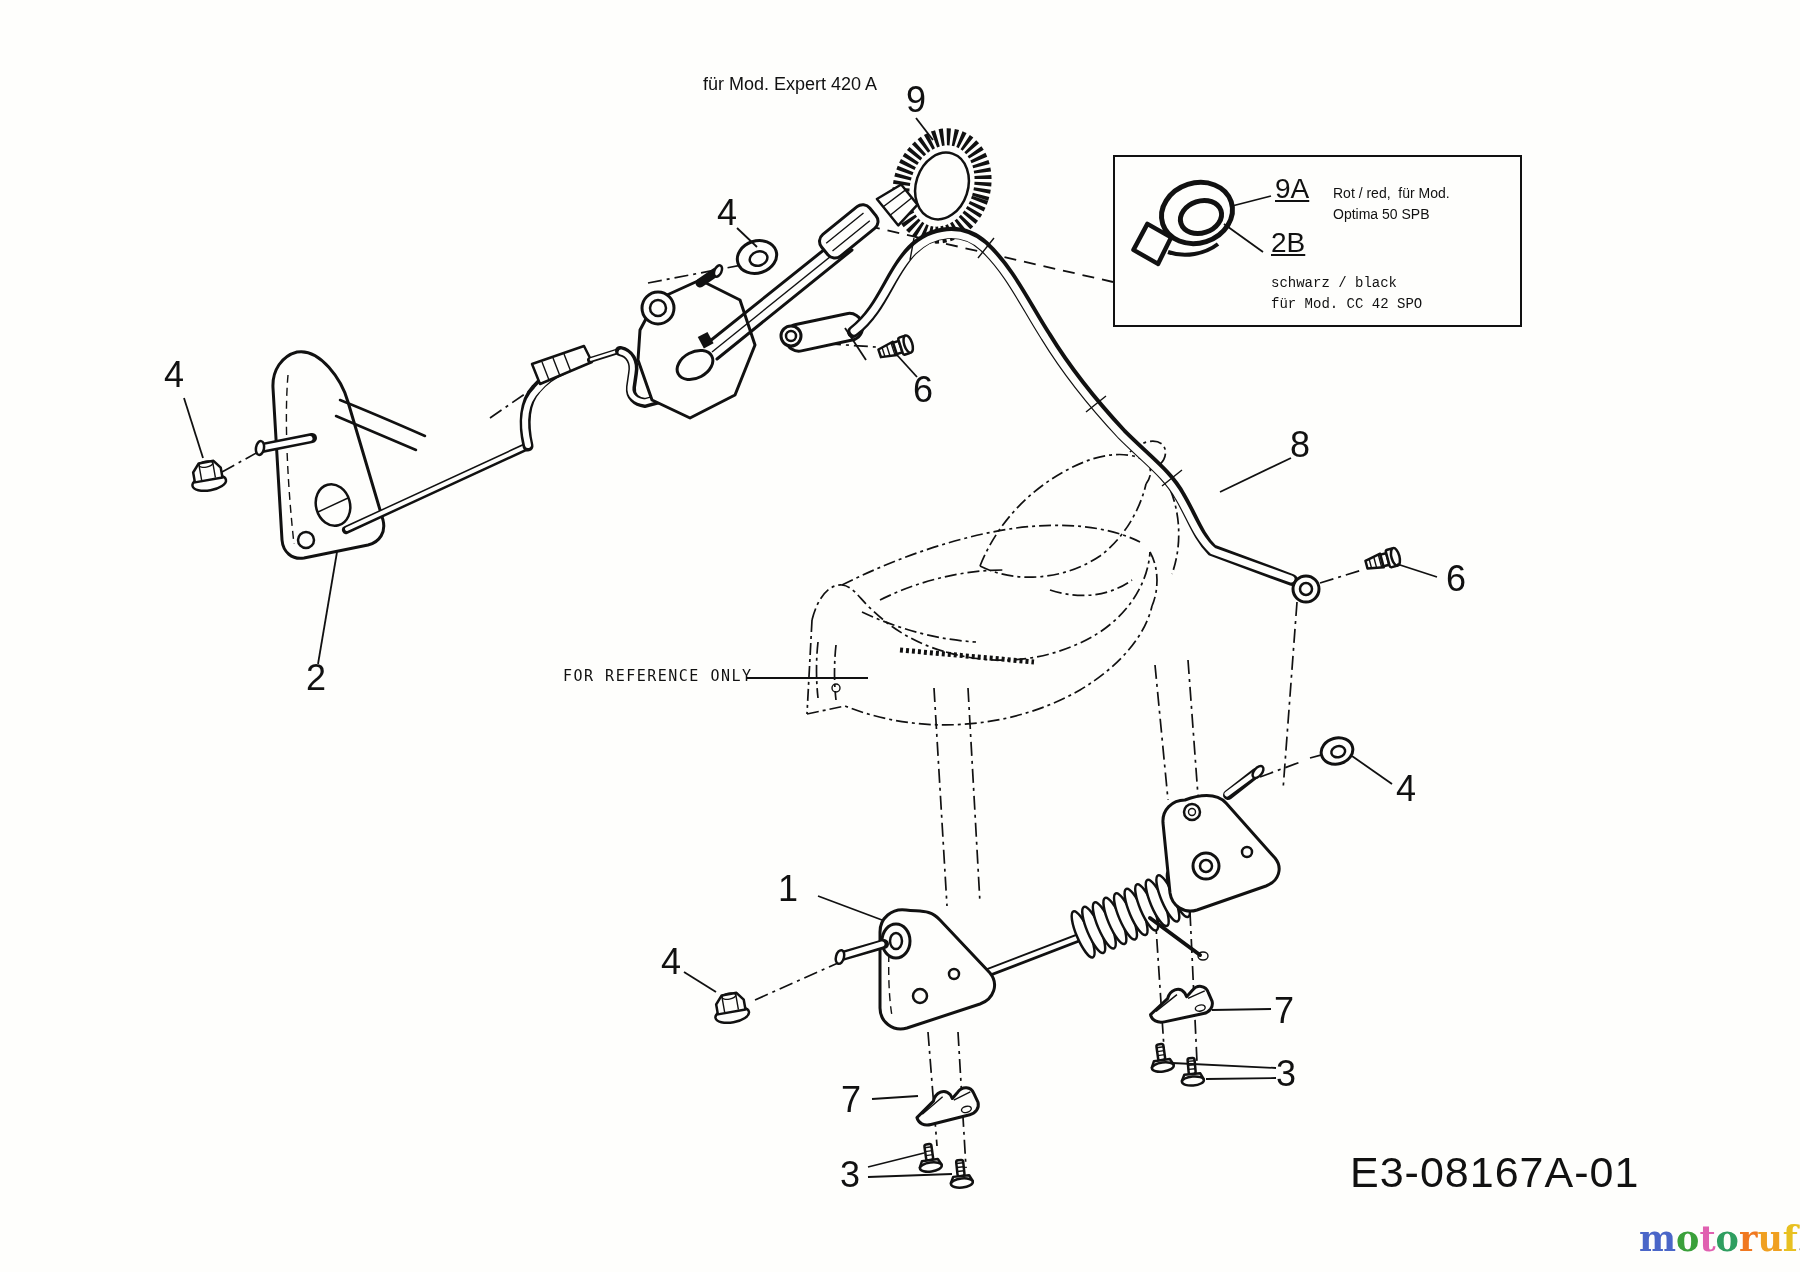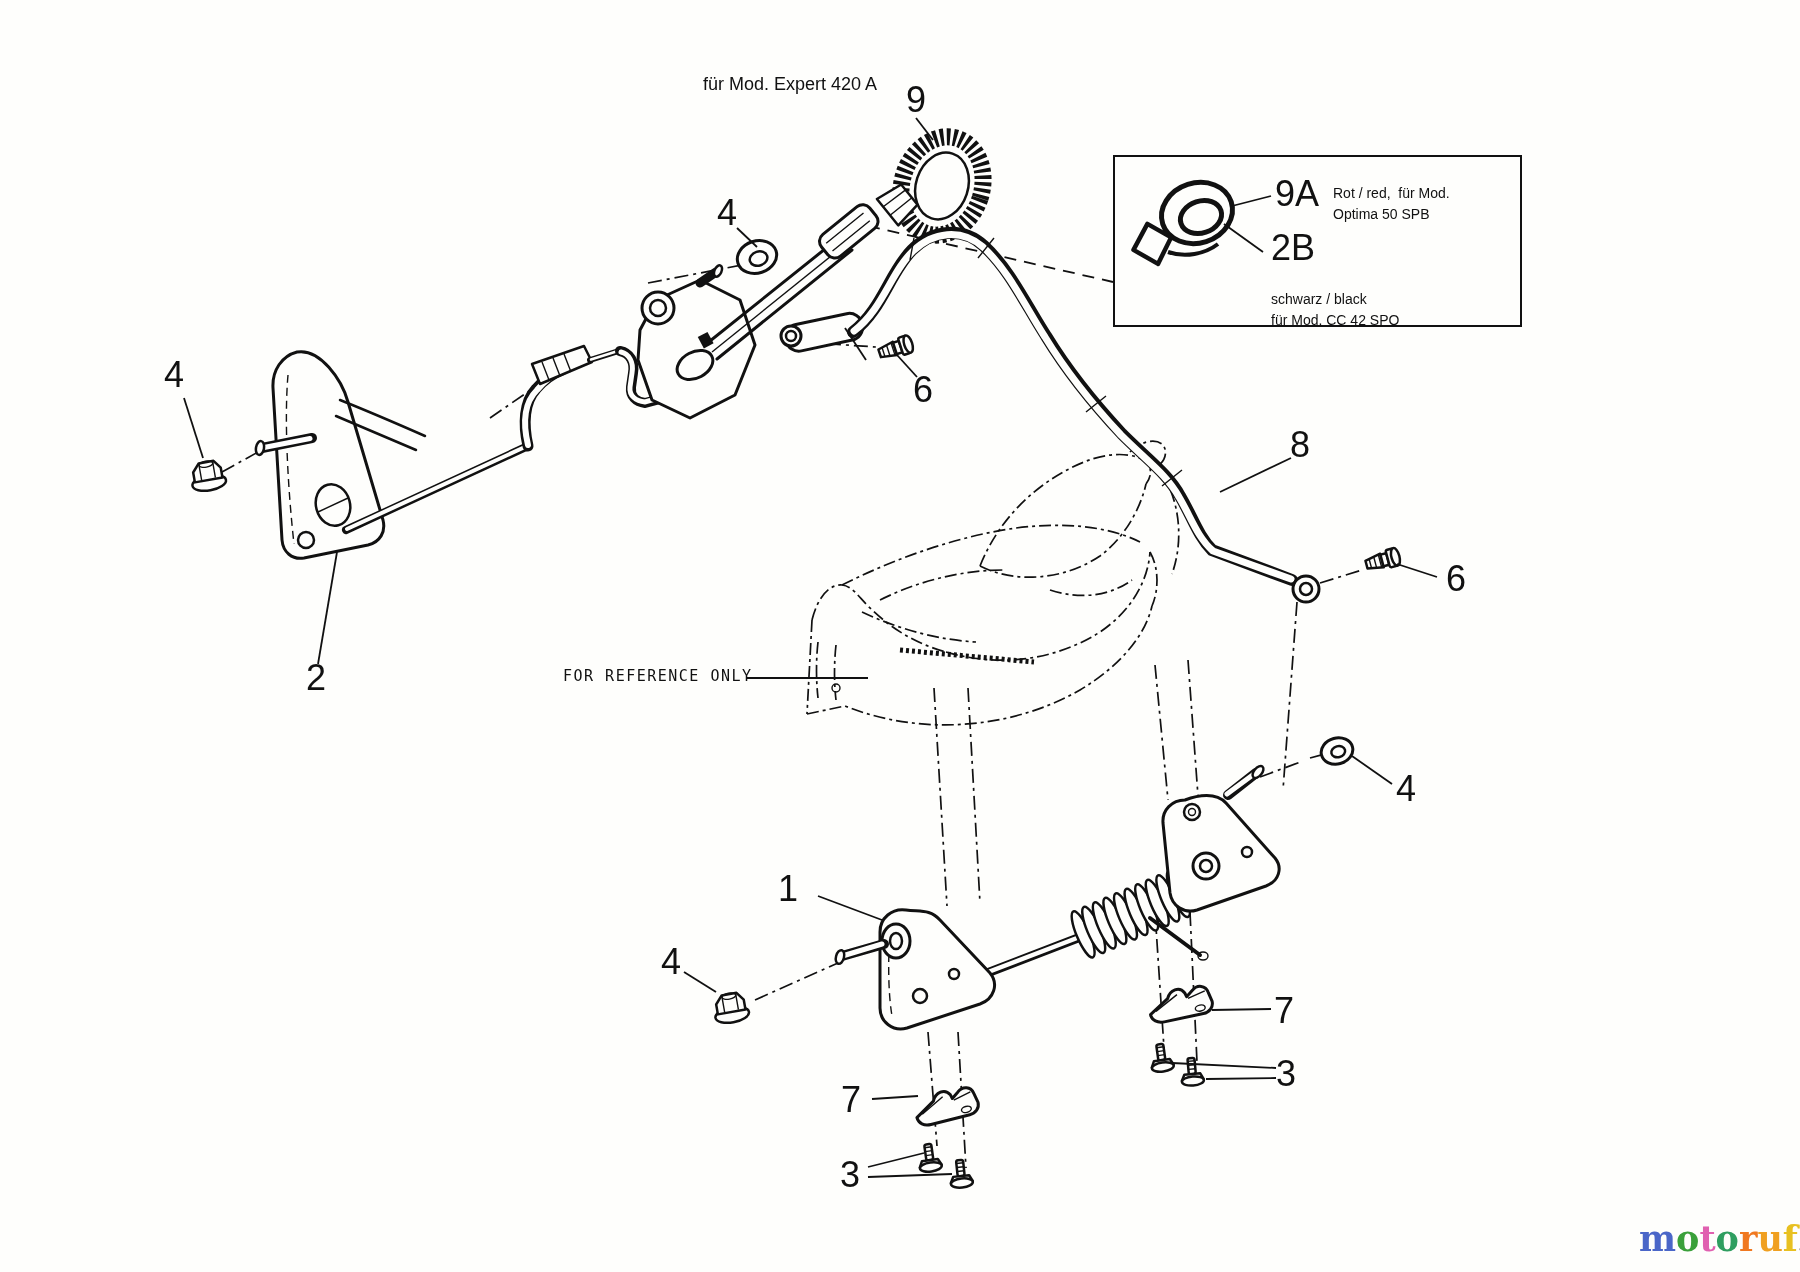--- a/index.html
+++ b/index.html
@@ -6,21 +6,21 @@
   #stage{position:relative;width:1800px;height:1272px;background:#fefefc;overflow:hidden;
          font-family:"Liberation Sans", sans-serif;color:#111;}
   #drawing{position:absolute;left:0;top:0;}
   .callout{position:absolute;transform:translate(-50%,-50%);font-size:36px;color:#111;
            line-height:1;user-select:none;}
   .note-top{position:absolute;left:703px;top:74px;font-size:18px;}
   .ref-note{position:absolute;left:563px;top:667px;font-family:"DejaVu Sans Mono",monospace;
             font-weight:normal;font-size:15px;letter-spacing:1.5px;}
   .inset-box{position:absolute;left:1113px;top:155px;width:405px;height:168px;
              border:2.5px solid #111;background:transparent;}
-  .inset-label{position:absolute;font-size:36px;}
+  .inset-label{position:absolute;font-size:28px;text-decoration:underline;}
   .inset-note{position:absolute;font-size:14px;line-height:21px;white-space:pre;}
   .drawing-no{position:absolute;left:1350px;top:1148px;font-size:43px;letter-spacing:1px;}
   .watermark{position:absolute;left:1639px;top:1221px;font-family:"DejaVu Serif",serif;
              font-weight:bold;font-size:35px;line-height:1;white-space:nowrap;}
   .watermark .de{font-size:19px;font-weight:bold;}
   svg .ln{fill:none;stroke:#111;stroke-width:2.5;stroke-linecap:round;stroke-linejoin:round;}
   svg .fat{fill:none;stroke:#111;stroke-width:3;stroke-linecap:round;stroke-linejoin:round;}
   svg .wh{fill:#fefefc;}
   svg .phantom{fill:none;stroke:#111;stroke-width:1.7;stroke-dasharray:12 4 3 4;}
   svg .dashdot{fill:none;stroke:#111;stroke-width:1.7;stroke-dasharray:14 5 3 5;}
@@ -304,38 +304,39 @@
   </svg>
 
   <div class="note-top">für Mod. Expert 420 A</div>
 
   <div class="ref-note">FOR REFERENCE ONLY</div>
 
   <div class="inset-box">
     <div class="inset-label" style="left:160px;top:16px;">9A</div>
     <div class="inset-note" style="left:218px;top:26px;"><span>Rot / red,  für Mod.</span><br><span>Optima 50 SPB</span></div>
     <div class="inset-label" style="left:156px;top:70px;">2B</div>
-    <div class="inset-note" style="left:156px;top:132px;"><span>schwarz / black</span><br><span>für Mod. CC 42 SPO</span></div>
+    <div class="inset-note" style="left:156px;top:116px;font-family:Liberation Mono, monospace;"><span>schwarz / black</span><br><span>für Mod. CC 42 SPO</span></div>
   </div>
 
   <div id="callout-layer">
       <div class="callout" style="left: 916px; top: 100px;">9</div>
       <div class="callout" style="left: 727px; top: 213px;">4</div>
       <div class="callout" style="left: 923px; top: 390px;">6</div>
       <div class="callout" style="left: 174px; top: 375px;">4</div>
       <div class="callout" style="left: 316px; top: 678px;">2</div>
       <div class="callout" style="left: 1300px; top: 445px;">8</div>
       <div class="callout" style="left: 1456px; top: 579px;">6</div>
       <div class="callout" style="left: 1406px; top: 789px;">4</div>
       <div class="callout" style="left: 788px; top: 889px;">1</div>
       <div class="callout" style="left: 671px; top: 962px;">4</div>
       <div class="callout" style="left: 851px; top: 1100px;">7</div>
       <div class="callout" style="left: 850px; top: 1175px;">3</div>
       <div class="callout" style="left: 1284px; top: 1011px;">7</div>
       <div class="callout" style="left: 1286px; top: 1074px;">3</div>
     </div>
 
+  <div class="drawing-no">E3-08167A-01</div>
 
   <div class="watermark">
     <span id="wm-letters"><span style="color: rgb(74, 102, 200);">m</span><span style="color: rgb(58, 160, 58);">o</span><span style="color: rgb(224, 96, 176);">t</span><span style="color: rgb(47, 158, 96);">o</span><span style="color: rgb(240, 120, 32);">r</span><span style="color: rgb(240, 160, 32);">u</span><span style="color: rgb(232, 192, 32);">f</span></span><span class="de" id="wm-suffix" style="color: rgb(85, 85, 85);">.de</span>
   </div>
 
 </div>
 
 </body></html>

